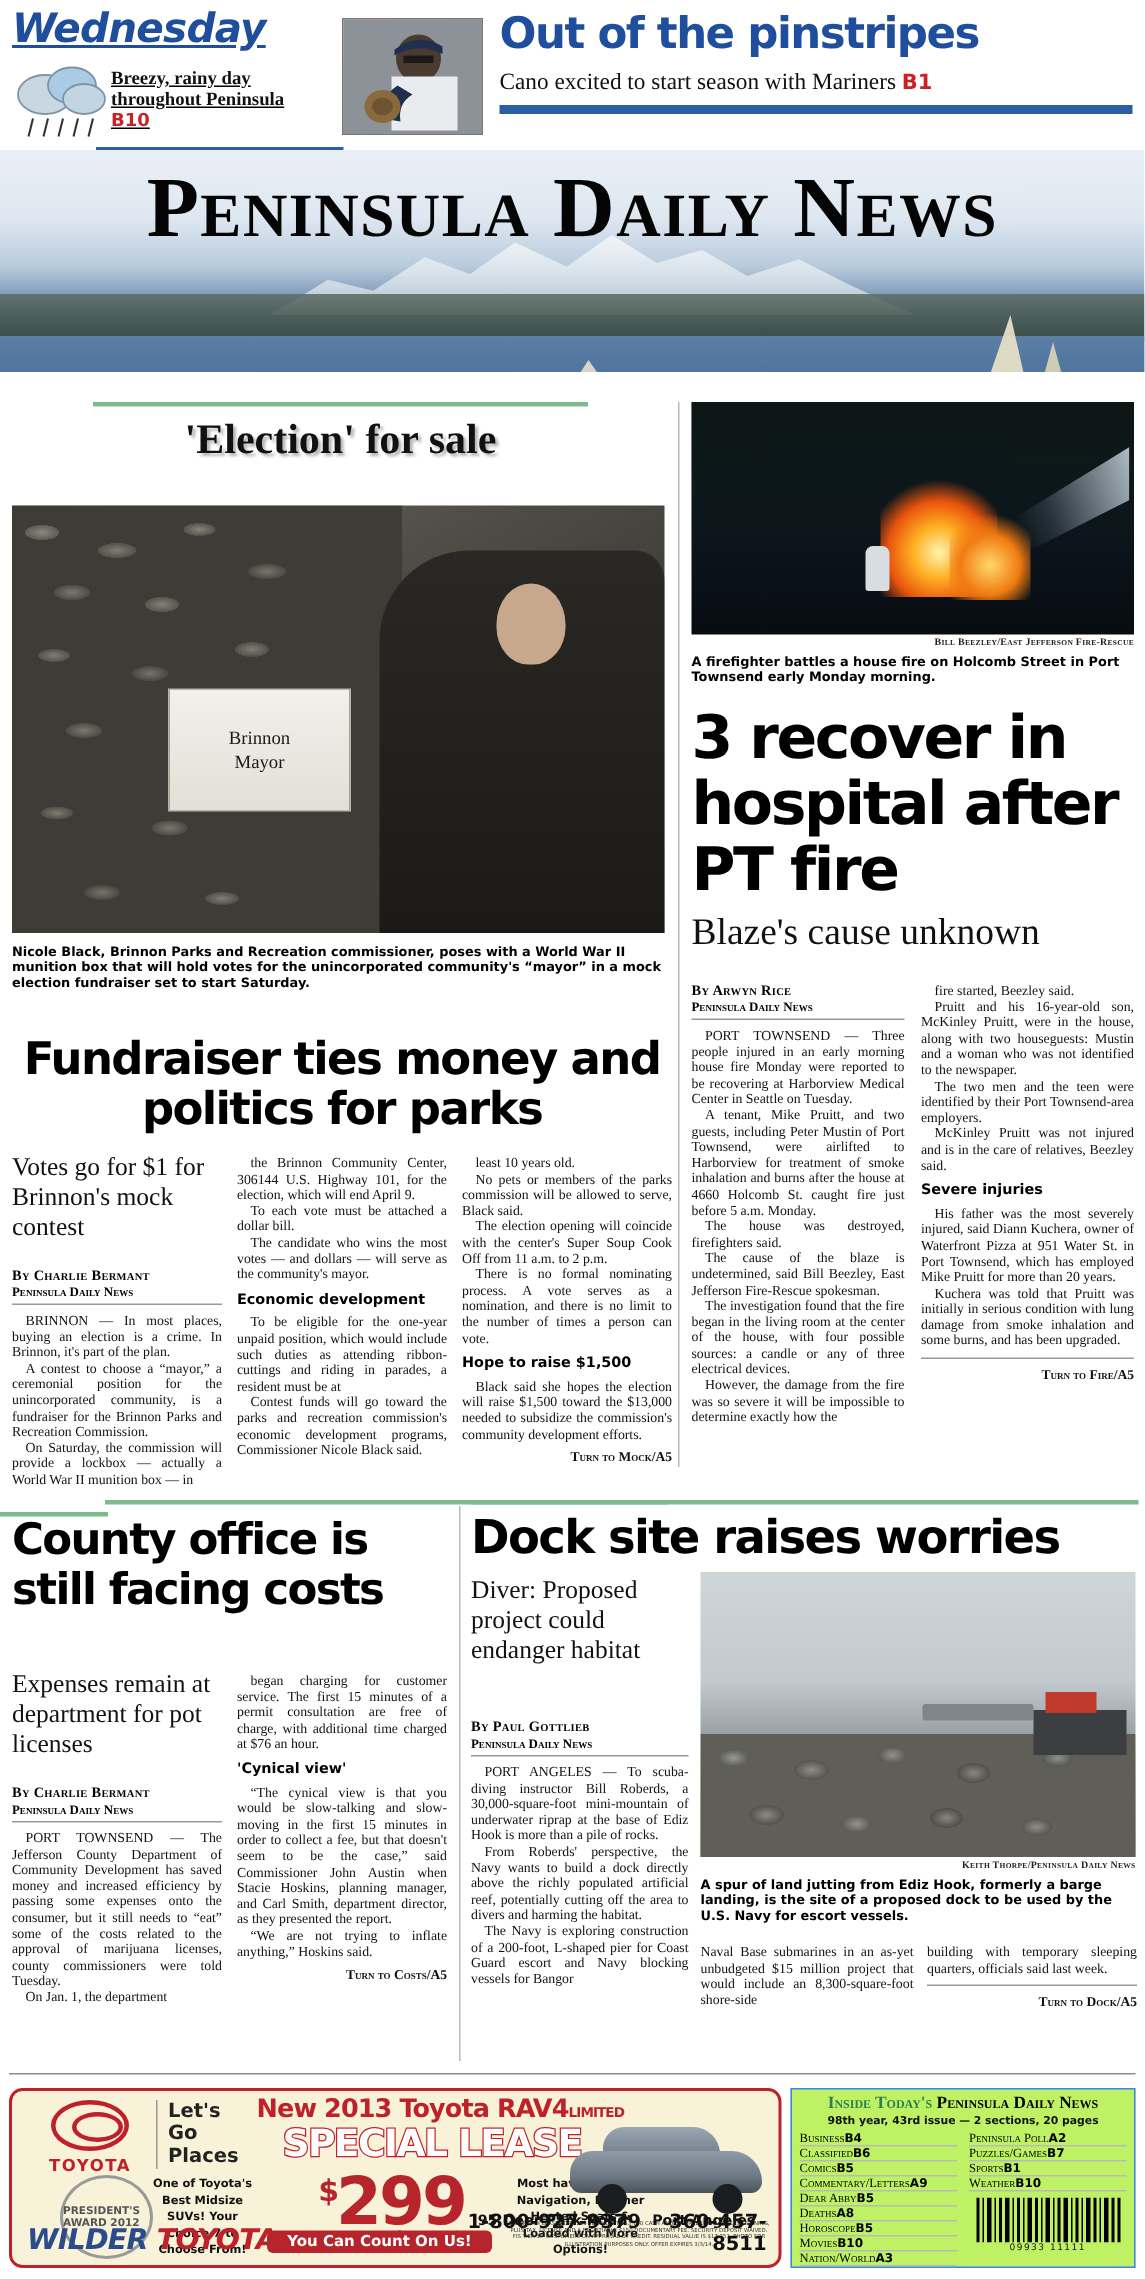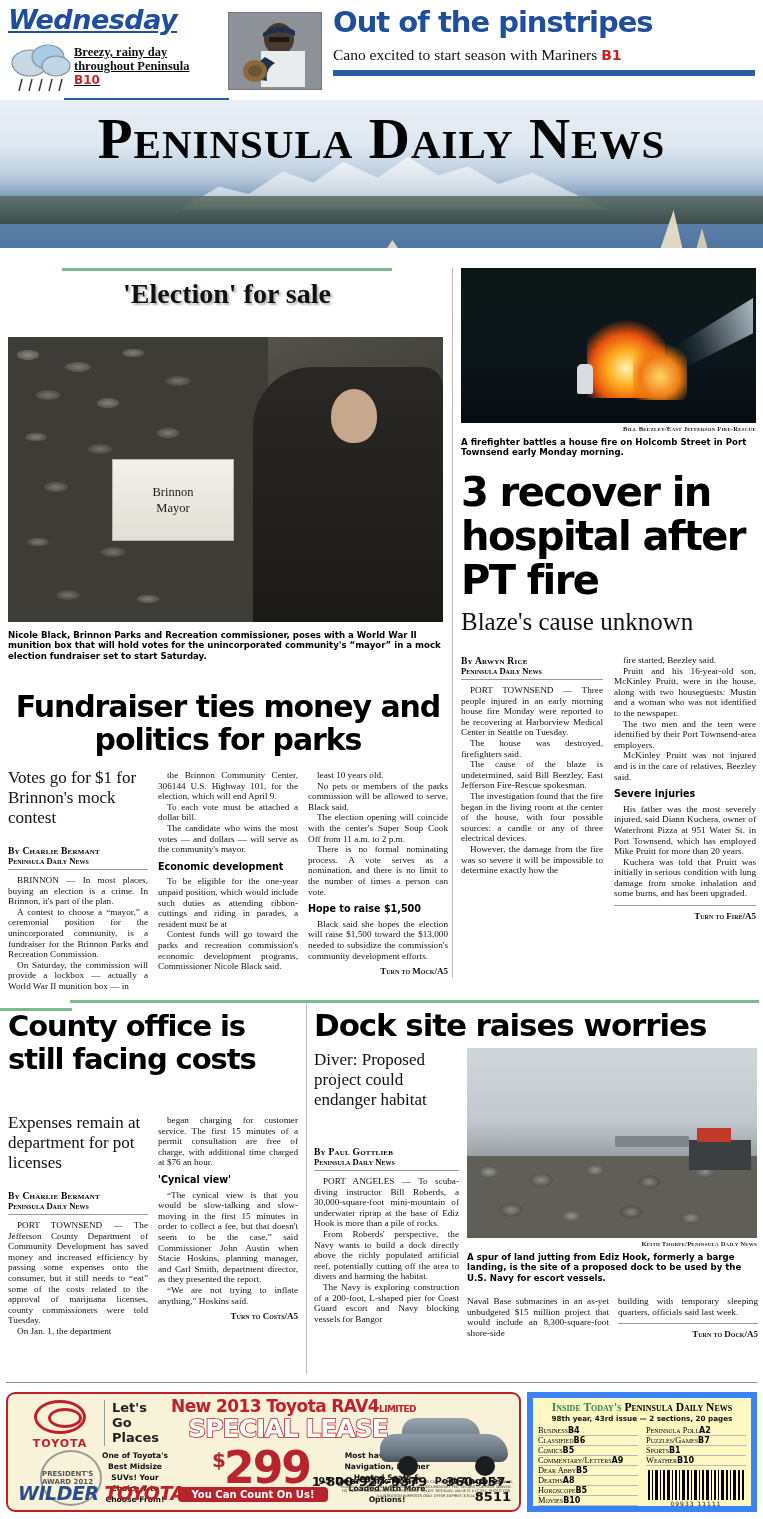--- a/index.html
+++ b/index.html
@@ -400,21 +400,21 @@
   }
   .ad-phone {
     position:absolute; right:8px; bottom:6px; width:220px; text-align:right;
     font-family:"DejaVu Sans", sans-serif; font-weight:bold; font-size:13px; color:#111;
   }
   .ad-phone span { margin-left:14px; }
 
   
   .idx {
     position:absolute; left:527px; top:1392px; width:230px; height:120px;
-    border:6px solid #3b82f6; background:#fef9c3; overflow:hidden;
+    border:1px solid #3b82f6; background:#bef264; overflow:hidden;
   }
   .idx-title {
     text-align:center; margin-top:3px;
     font-family:"Liberation Serif", serif; font-weight:bold; font-size:11.5px;
     font-variant:small-caps;
   }
   .idx-title .in { color:#2f7f4f; }
   .idx-sub {
     text-align:center; font-family:"DejaVu Sans", sans-serif; font-weight:bold;
     font-size:7.2px; margin-top:1px; color:#111;
@@ -572,20 +572,21 @@
 
   <div class="s2-head">3 recover in hospital after PT fire</div>
   <div class="s2-deck">Blaze's cause unknown</div>
 
   <div class="s2-c1">
     <div class="byline">By Arwyn Rice</div>
     <div class="byline-org">Peninsula Daily News</div>
     <div class="byline-rule"></div>
     <div class="body-col">
       <p>PORT TOWNSEND — Three people injured in an early morning house fire Monday were reported to be recovering at Harborview Medical Center in Seattle on Tuesday.</p>
+      <p>A tenant, Mike Pruitt, and two guests, including Peter Mustin of Port Townsend, were airlifted to Harborview for treatment of smoke inhalation and burns after the house at 4660 Holcomb St. caught fire just before 5 a.m. Monday.</p>
       <p>The house was destroyed, firefighters said.</p>
       <p>The cause of the blaze is undetermined, said Bill Beezley, East Jefferson Fire-Rescue spokesman.</p>
       <p>The investigation found that the fire began in the living room at the center of the house, with four possible sources: a candle or any of three electrical devices.</p>
       <p>However, the damage from the fire was so severe it will be impossible to determine exactly how the</p>
     </div>
   </div>
 
   <div class="s2-c2 body-col">
     <p>fire started, Beezley said.</p>
     <p>Pruitt and his 16-year-old son, McKinley Pruitt, were in the house, along with two houseguests: Mustin and a woman who was not identified to the newspaper.</p>

